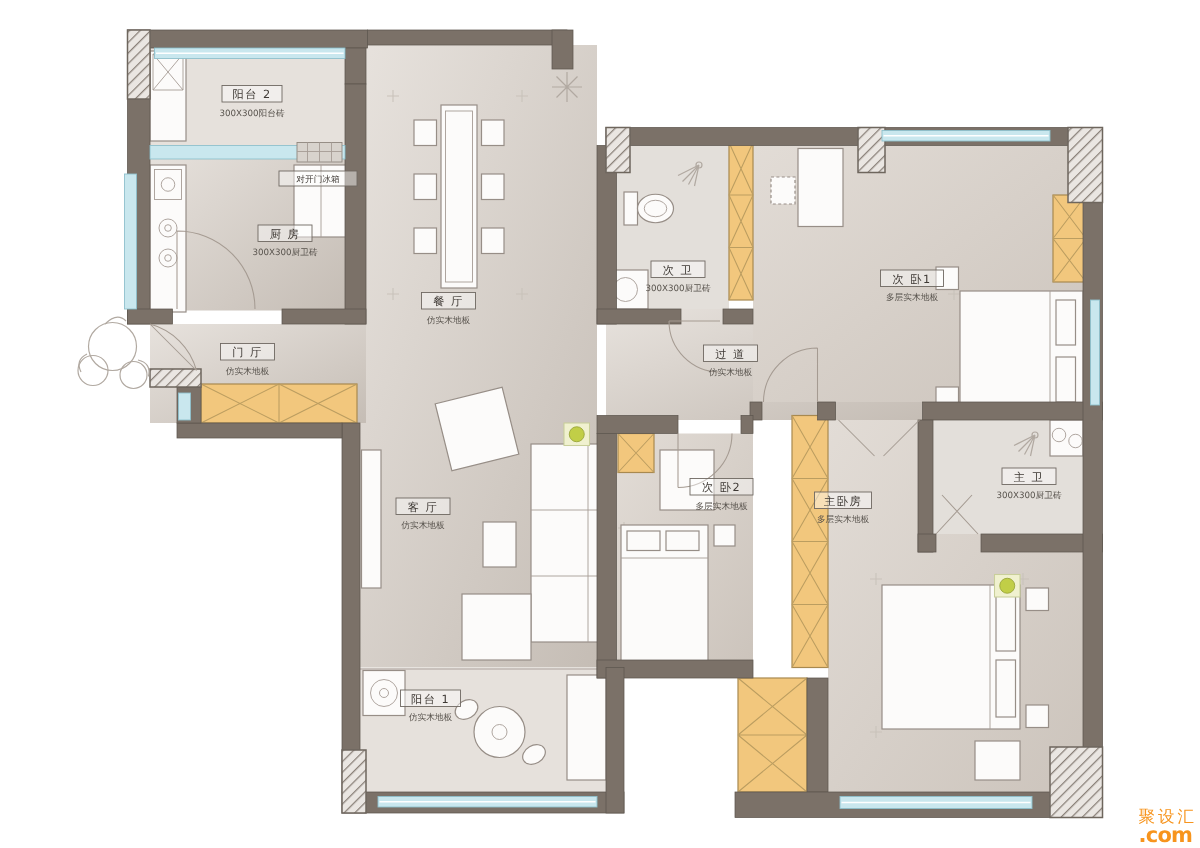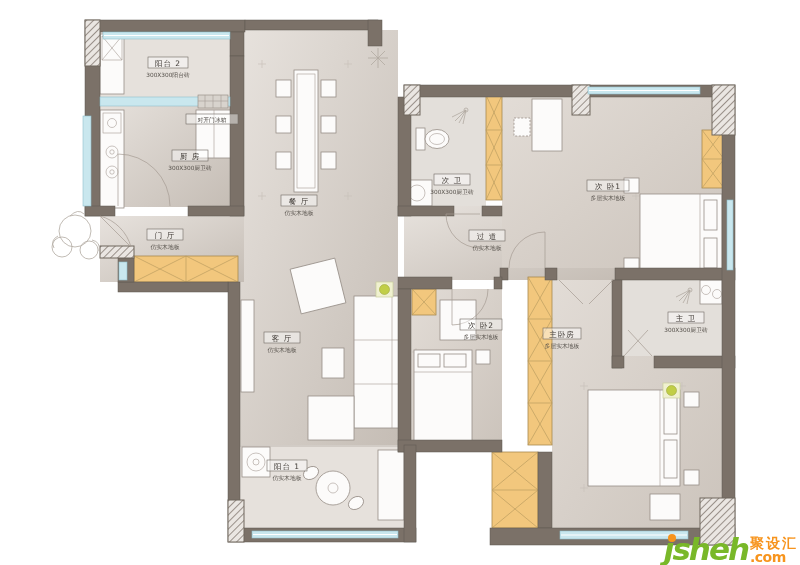--- a/index.html
+++ b/index.html
@@ -23,21 +23,21 @@
   text.name{font-size:7.5px;fill:#3e3934;letter-spacing:1px;}
   text.note{font-size:5.8px;fill:#57524c;}
   text.small{font-size:5.8px;fill:#3e3934;}
   
   .logo{position:absolute;right:2px;bottom:0px;z-index:5;display:flex;align-items:flex-end;line-height:1;}
   .logo-main{position:relative;font-style:italic;font-weight:bold;font-size:31px;
              letter-spacing:-2px;color:#79b829;}
   .logo-dot{position:absolute;left:4px;top:0px;width:8px;height:8px;border-radius:50%;
             background:#f7941d;}
   .logo-right{display:flex;flex-direction:column;align-items:flex-start;margin-left:2px;padding-bottom:1px;}
-  .logo-cn{color:#f7941d;font-weight:bold;font-size:14px;letter-spacing:2px;}
+  .logo-cn{color:#f7941d;font-weight:normal;font-size:11px;letter-spacing:2px;}
   .logo-tld{color:#f7941d;font-weight:bold;font-size:14px;letter-spacing:-.5px;}
 </style>
 </head>
 <body>
 
 <div class="stage">
 <svg width="800" height="565" viewBox="0 0 800 565">
   <defs>
     <pattern id="hp" width="5" height="5" patternUnits="userSpaceOnUse" patternTransform="rotate(45)">
       <rect width="5" height="5" fill="#eae6e2"></rect>
@@ -355,21 +355,18 @@
     </g>
     <g>
       <rect class="lblbox" x="267" y="460" width="40" height="11"></rect>
       <text class="name" x="287" y="468.5" text-anchor="middle">阳台 1</text>
       <text class="note" x="287" y="480" text-anchor="middle">仿实木地板</text>
     </g>
   </g>
 </svg>
 
 <div class="logo">
-  <span class="logo-main">
-    <span class="logo-dot"></span><span>jsheh</span>
-  </span>
   <span class="logo-right">
     <span class="logo-cn">聚设汇</span>
     <span class="logo-tld">.com</span>
   </span>
 </div>
 </div>
 
 </body></html>

